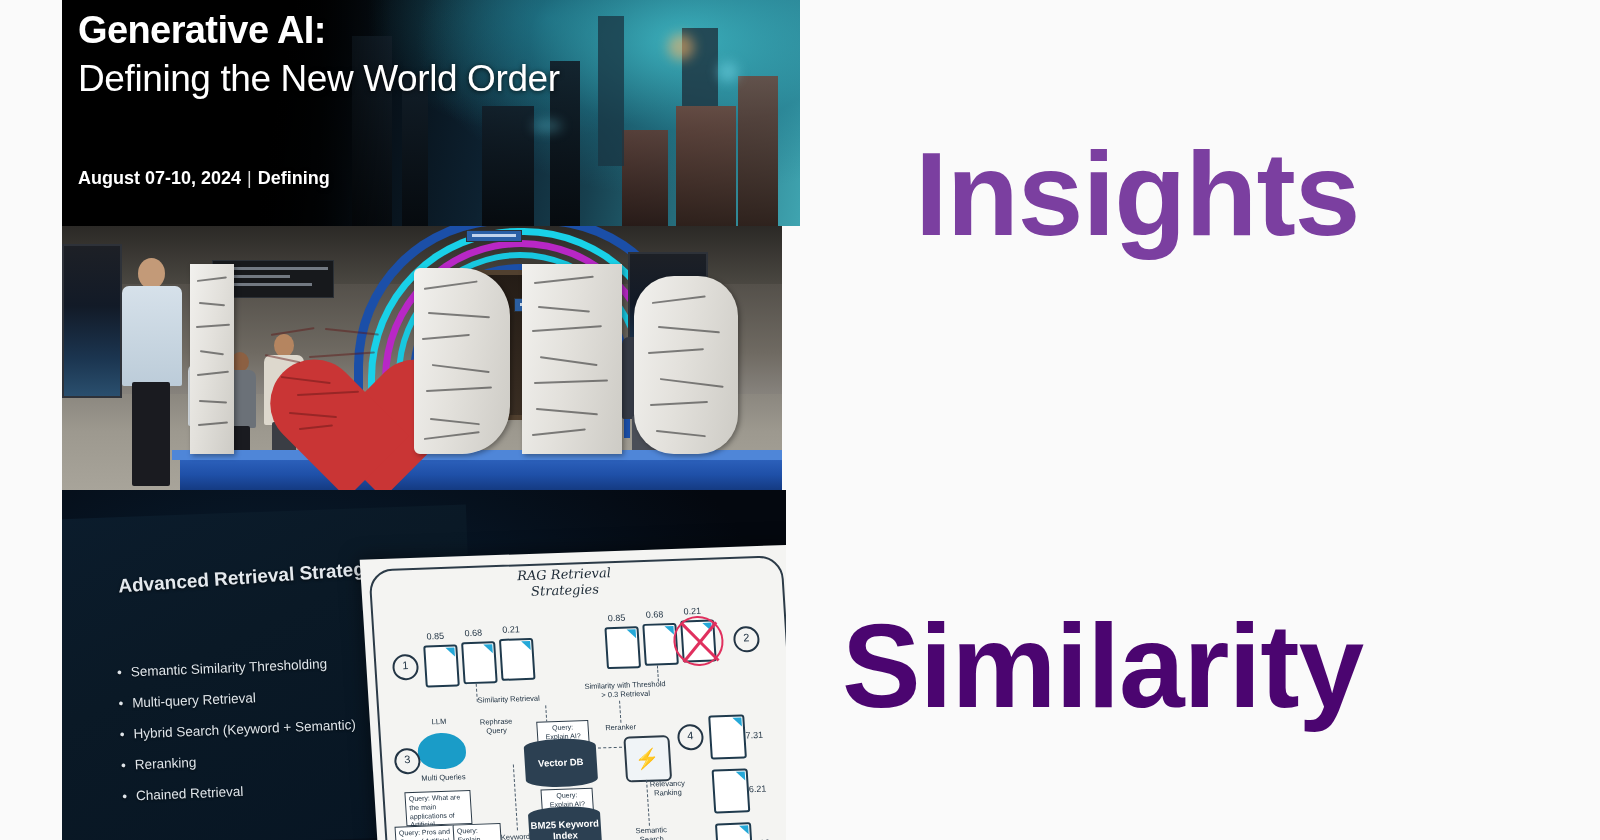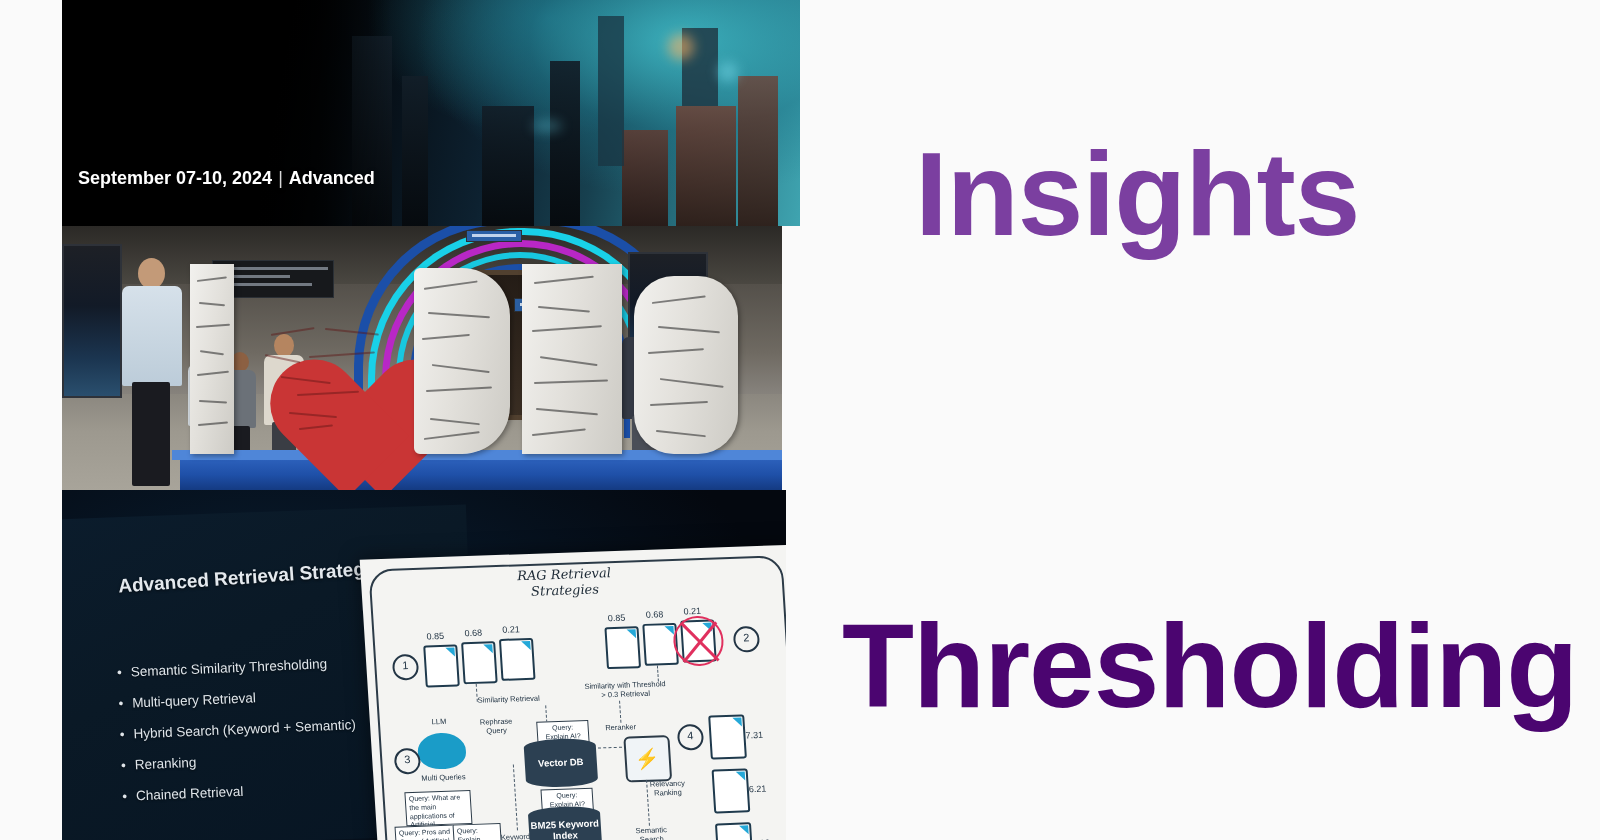--- a/index.html
+++ b/index.html
@@ -453,23 +453,27 @@
       <div class="sky-b" style="left:614px;width:60px;height:120px;background:linear-gradient(180deg,rgba(110,66,54,.85),rgba(46,28,22,.95));"></div>
       <div class="sky-b" style="left:620px;width:36px;height:78px;bottom:120px;background:rgba(30,50,62,.8);"></div>
       <div class="sky-b" style="left:676px;width:40px;height:150px;background:linear-gradient(180deg,rgba(110,66,54,.8),rgba(46,28,22,.95));"></div>
       <div class="sky-b" style="left:536px;width:26px;height:150px;bottom:60px;background:rgba(26,52,66,.75);"></div>
       <div class="sky-glow" style="left:606px;top:34px;width:26px;height:26px;background:rgba(255,176,96,.55);"></div>
       <div class="sky-glow" style="left:656px;top:62px;width:20px;height:20px;background:rgba(120,220,235,.5);"></div>
       <div class="sky-glow" style="left:470px;top:120px;width:30px;height:12px;background:rgba(100,200,220,.35);"></div>
 
       <div class="banner-left-fade"></div>
 
+      <div class="banner-text">
+        <div class="banner-line1">Generative AI:</div>
+        <div class="banner-line2">Defining the New World Order</div>
+      </div>
 
       <div class="banner-meta">
-        <span>September 07-10, 2024</span><span class="sep">|</span><span>Advanced</span>
+        <span>August 07-10, 2024</span><span class="sep">|</span><span>Defining</span>
       </div>
     </div>
 
     <div class="dhs-photo">
       <div class="hall-bg"></div>
       <div class="hall-ceiling"></div>
       <div class="hall-floor"></div>
 
       <div class="arch a1"></div>
       <div class="arch a2"></div>
@@ -668,16 +672,16 @@
         <div class="doc-icon" style="left:338px;top:222px;width:32px;height:40px;"></div>
         <div class="score" style="left:374px;top:238px;">6.21</div>
         <div class="doc-icon" style="left:338px;top:276px;width:32px;height:40px;"></div>
         <div class="score" style="left:374px;top:292px;">2.16</div>
       </div>
     </div>
   </div>
 
   <div class="words">
     <div class="word word-insights" style="color: rgb(123, 63, 160);">Insights</div>
-    <div class="word word-inspiration" style="color: rgb(75, 5, 112);">Thresholding</div>
+    <div class="word word-inspiration" style="color: rgb(75, 5, 112);">Similarity</div>
   </div>
 
 </div>
 
 </body></html>

